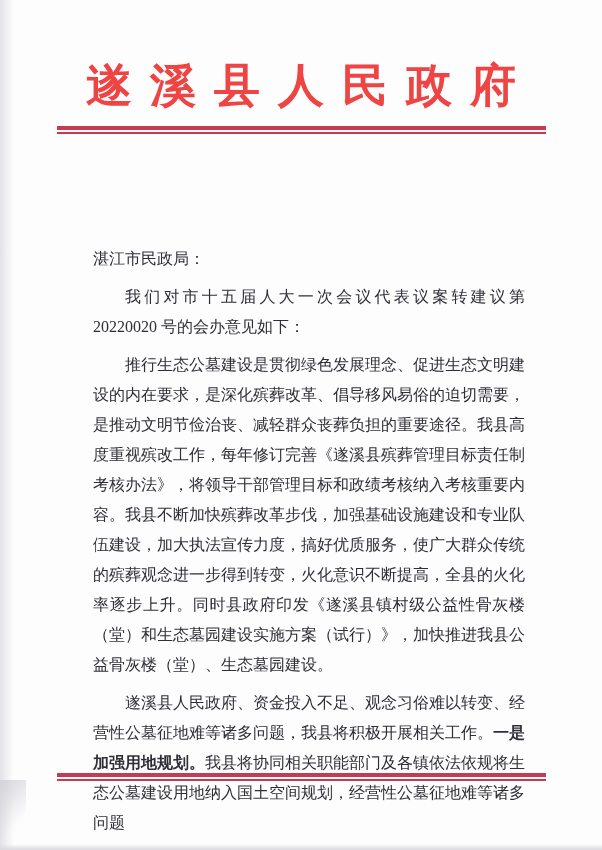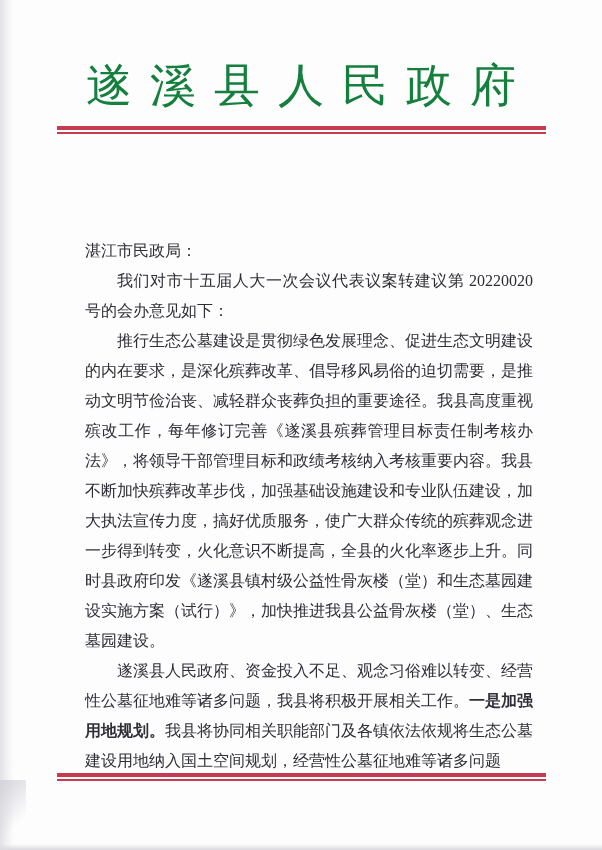--- a/index.html
+++ b/index.html
@@ -28,23 +28,23 @@
   .corner-shade {
     position: absolute; left: 0; bottom: 0; width: 26px; height: 70px;
     background: linear-gradient(135deg, #d4d4da 0%, rgba(253,253,254,0) 65%);
     pointer-events: none;
   }
   
   .agency {
     position: absolute; top: 60px; left: 57px; width: 488px;
     box-sizing: border-box; padding-left: 18px;
     text-align: center; white-space: nowrap;
-    font-size: 46px; font-weight: normal; line-height: 1.15;
+    font-size: 46px; font-weight: bold; line-height: 1.15;
     letter-spacing: 18px;
-    color: #15803d;
+    color: #ef4444;
   }
   
   .rule {
     position: absolute; left: 57px; width: 489px;
     height: 2px; background: transparent;
     border-top: 4px solid #c73b52;
     border-bottom: 2px solid #c73b52;
   }
   .rule-top { top: 126px; }
   .rule-bottom { top: 773px; }
@@ -55,22 +55,22 @@
     font-size: 23px; font-weight: bold; line-height: 34px;
     color: #1c1c24;
   }
   
   .body-block {
     position: absolute; top: 236px; left: 57px; width: 488px;
     box-sizing: border-box; padding-left: 28px; padding-right: 12px;
     font-size: 16px; line-height: 30px;
     color: #2e2e36;
   }
-  .recipient { margin: 0; }
-  .para { margin: 0; text-indent: 2em; text-align: justify; }
+  .recipient { margin: 8px; }
+  .para { margin: 8px; text-indent: 2em; text-align: justify; }
   .seg-bold { font-weight: bold; }
 </style>
 </head>
 <body>
 
 <div class="page">
 
   <div class="agency">遂溪县人民政府</div>
 
   <div class="rule rule-top"></div>

